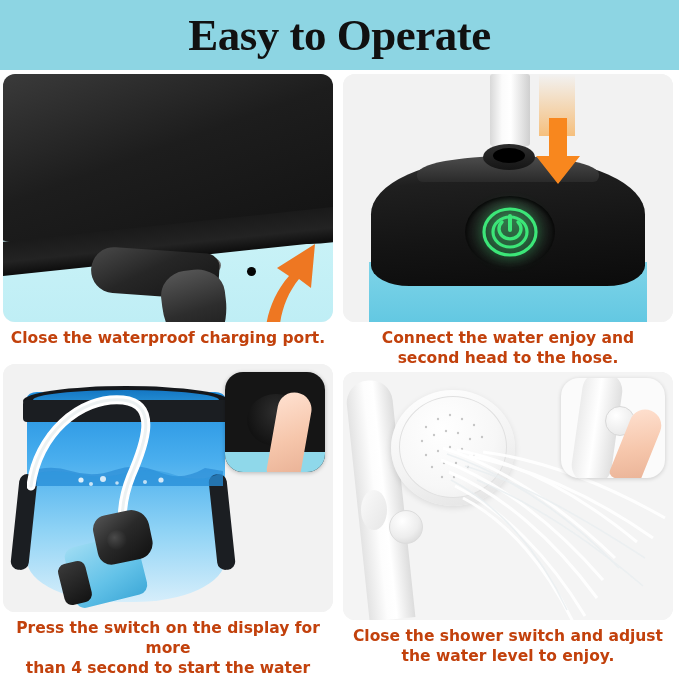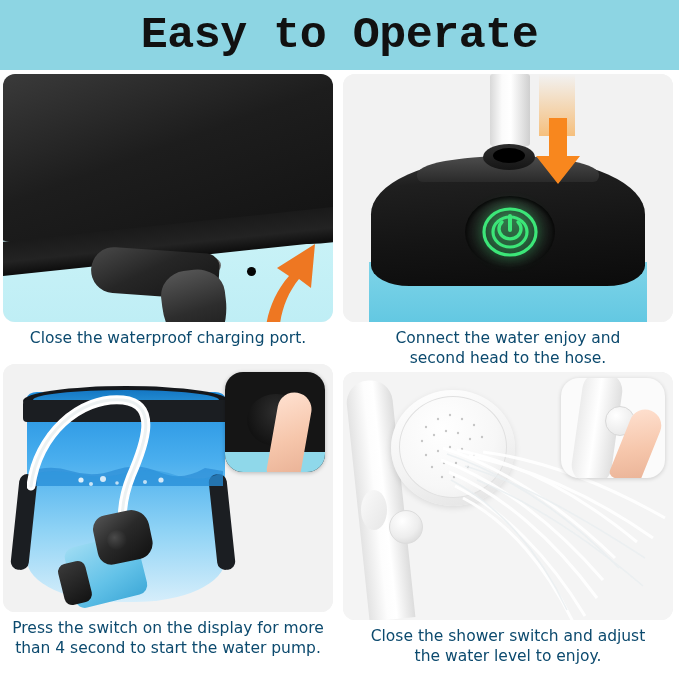--- a/index.html
+++ b/index.html
@@ -21,21 +21,21 @@
     display: flex;
     align-items: center;
     justify-content: center;
   }
   .header-title {
     font-size: 45px;
     font-weight: 700;
     color: #111111;
     letter-spacing: -0.5px;
     line-height: 1;
-    font-family: Liberation Mono, monospace;
+    font-family: Liberation Serif, serif;
   }
 
   
   .grid {
     position: relative;
     width: 679px;
     height: 603px;
   }
   .cell {
     position: absolute;
@@ -55,22 +55,23 @@
     overflow: hidden;
     background: #f1f1f1;
   }
 
   .caption {
     margin-top: 7px;
     width: 330px;
     text-align: center;
     font-size: 15.5px;
     line-height: 1.28;
-    color: #0c4a6e;
+    color: #c2410c;
     font-family: "DejaVu Sans", sans-serif;
+    font-weight: bold;
   }
 
   
   .p1-body-blue {
     position: absolute;
     left: 0; top: 128px;
     width: 330px; height: 120px;
     background: linear-gradient(180deg, #cdf4f8 0%, #bfeef5 100%);
   }
   .p1-shell {

